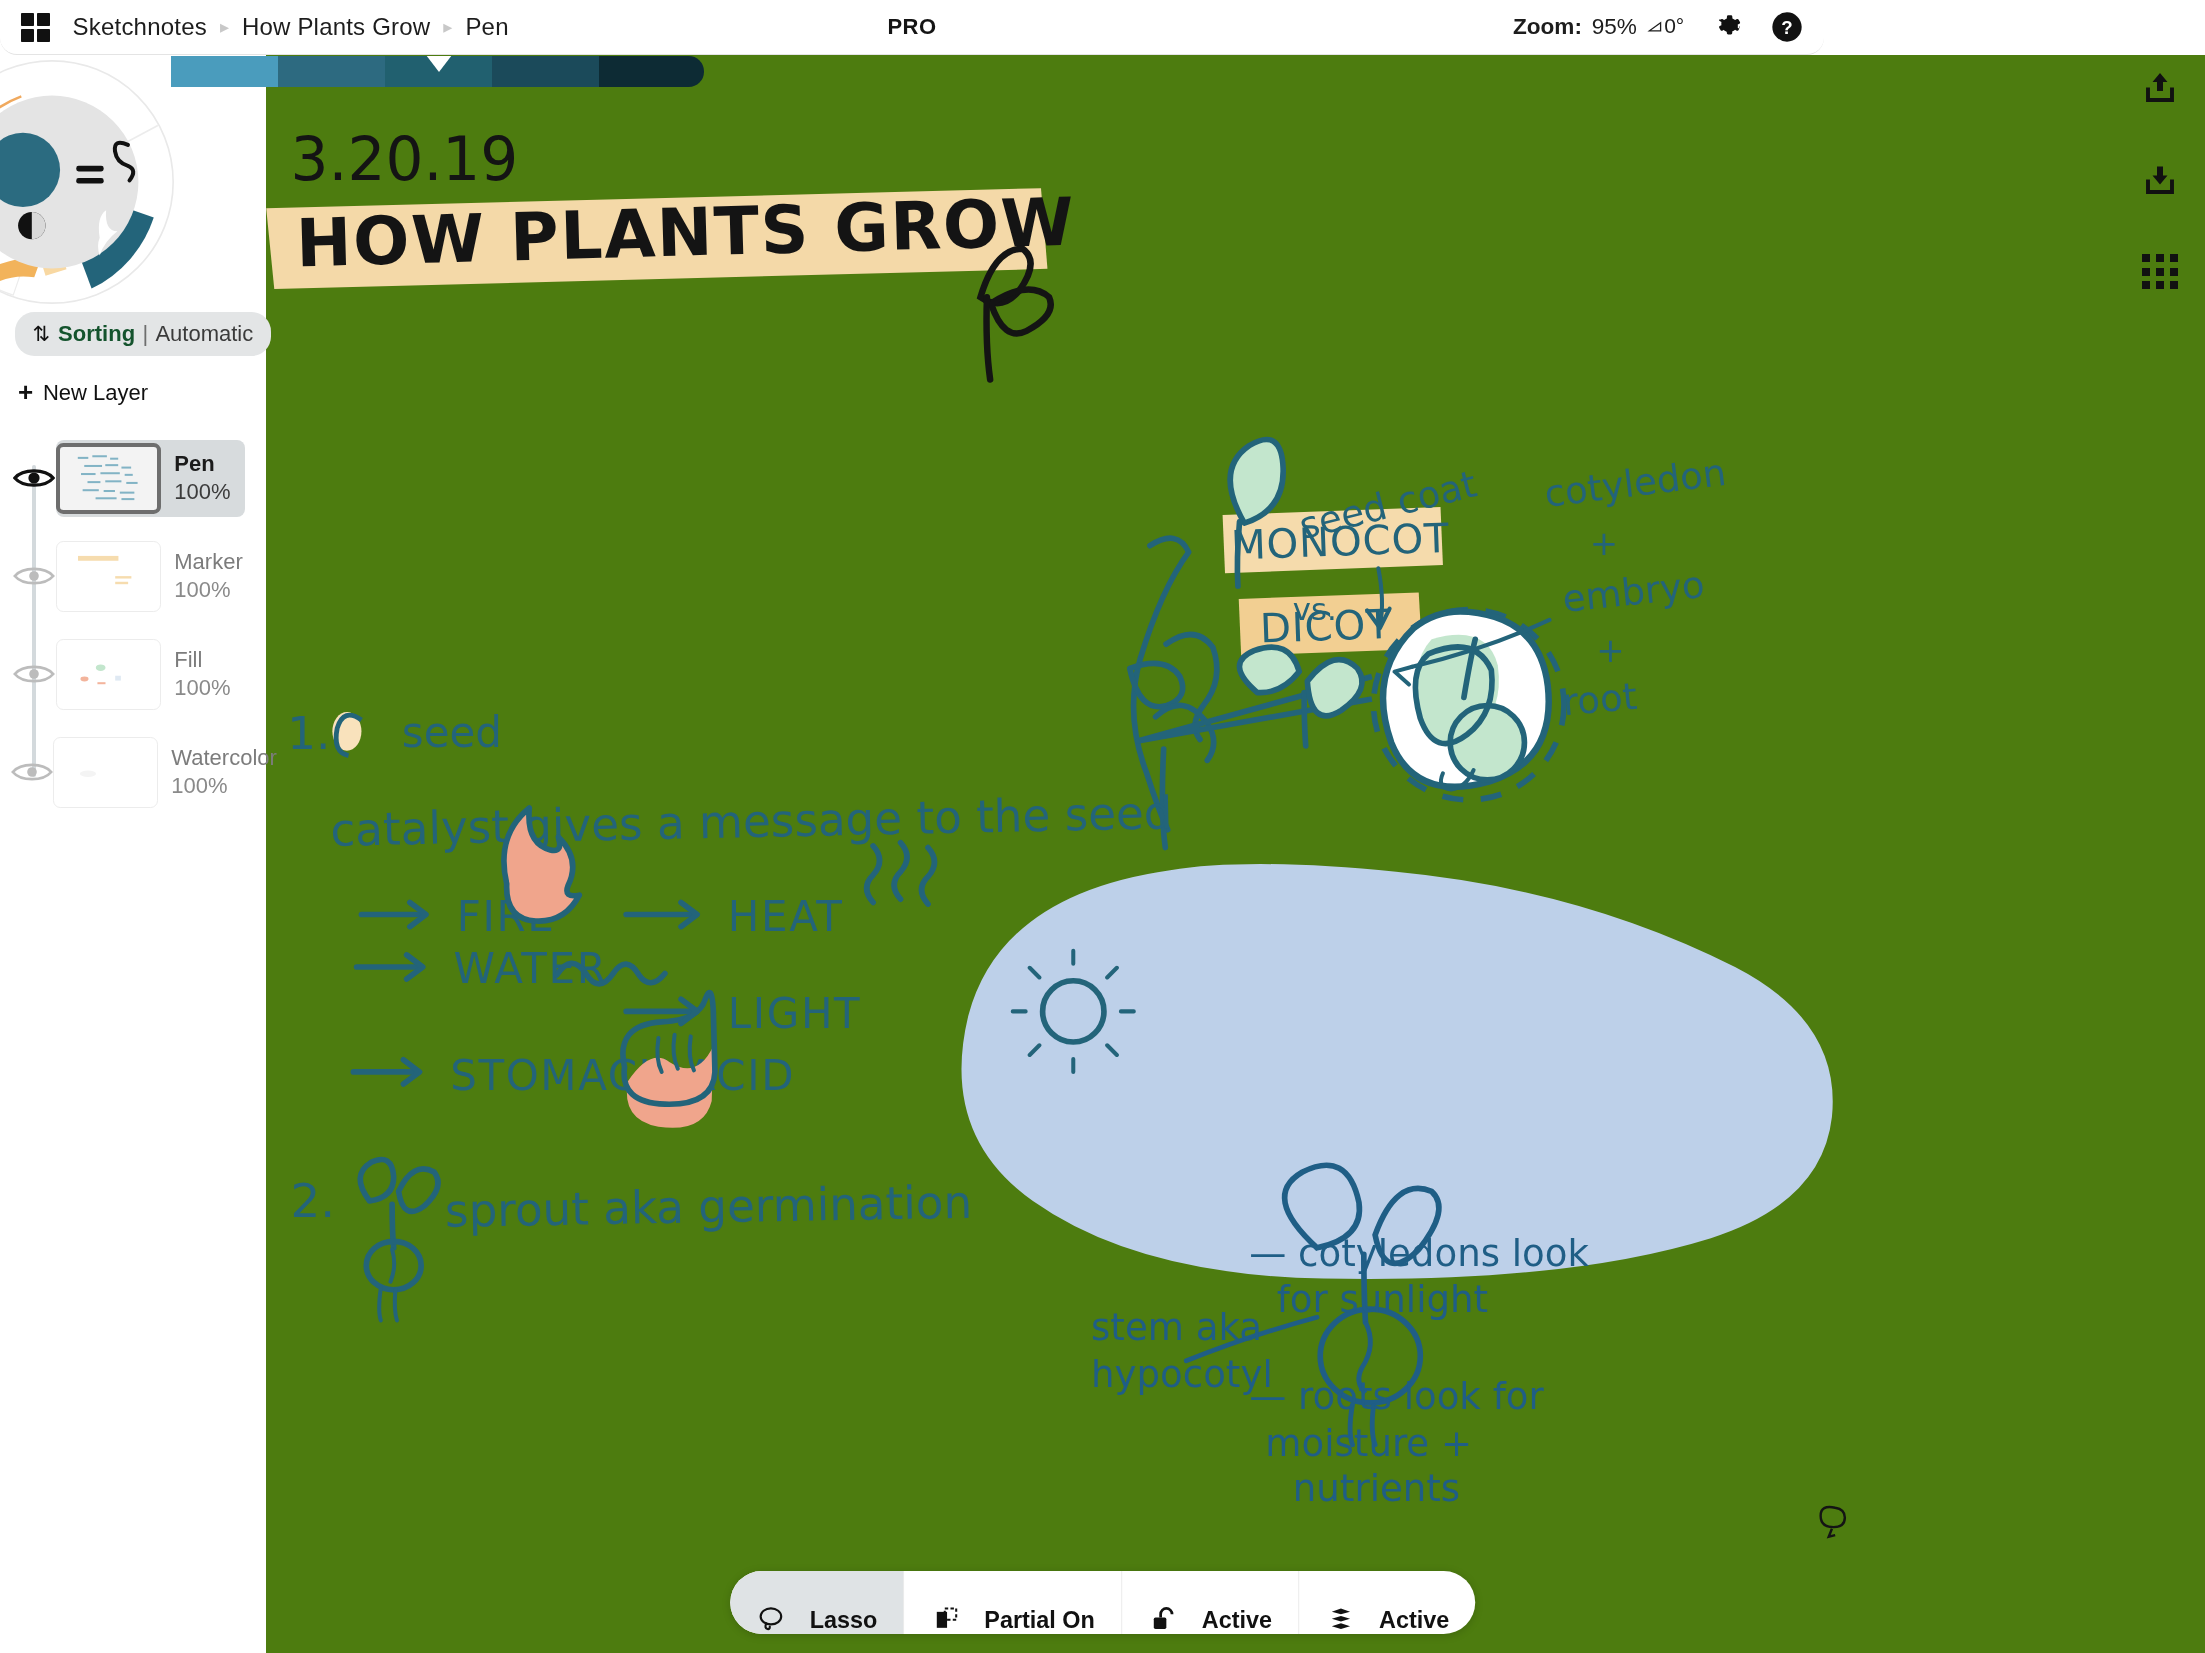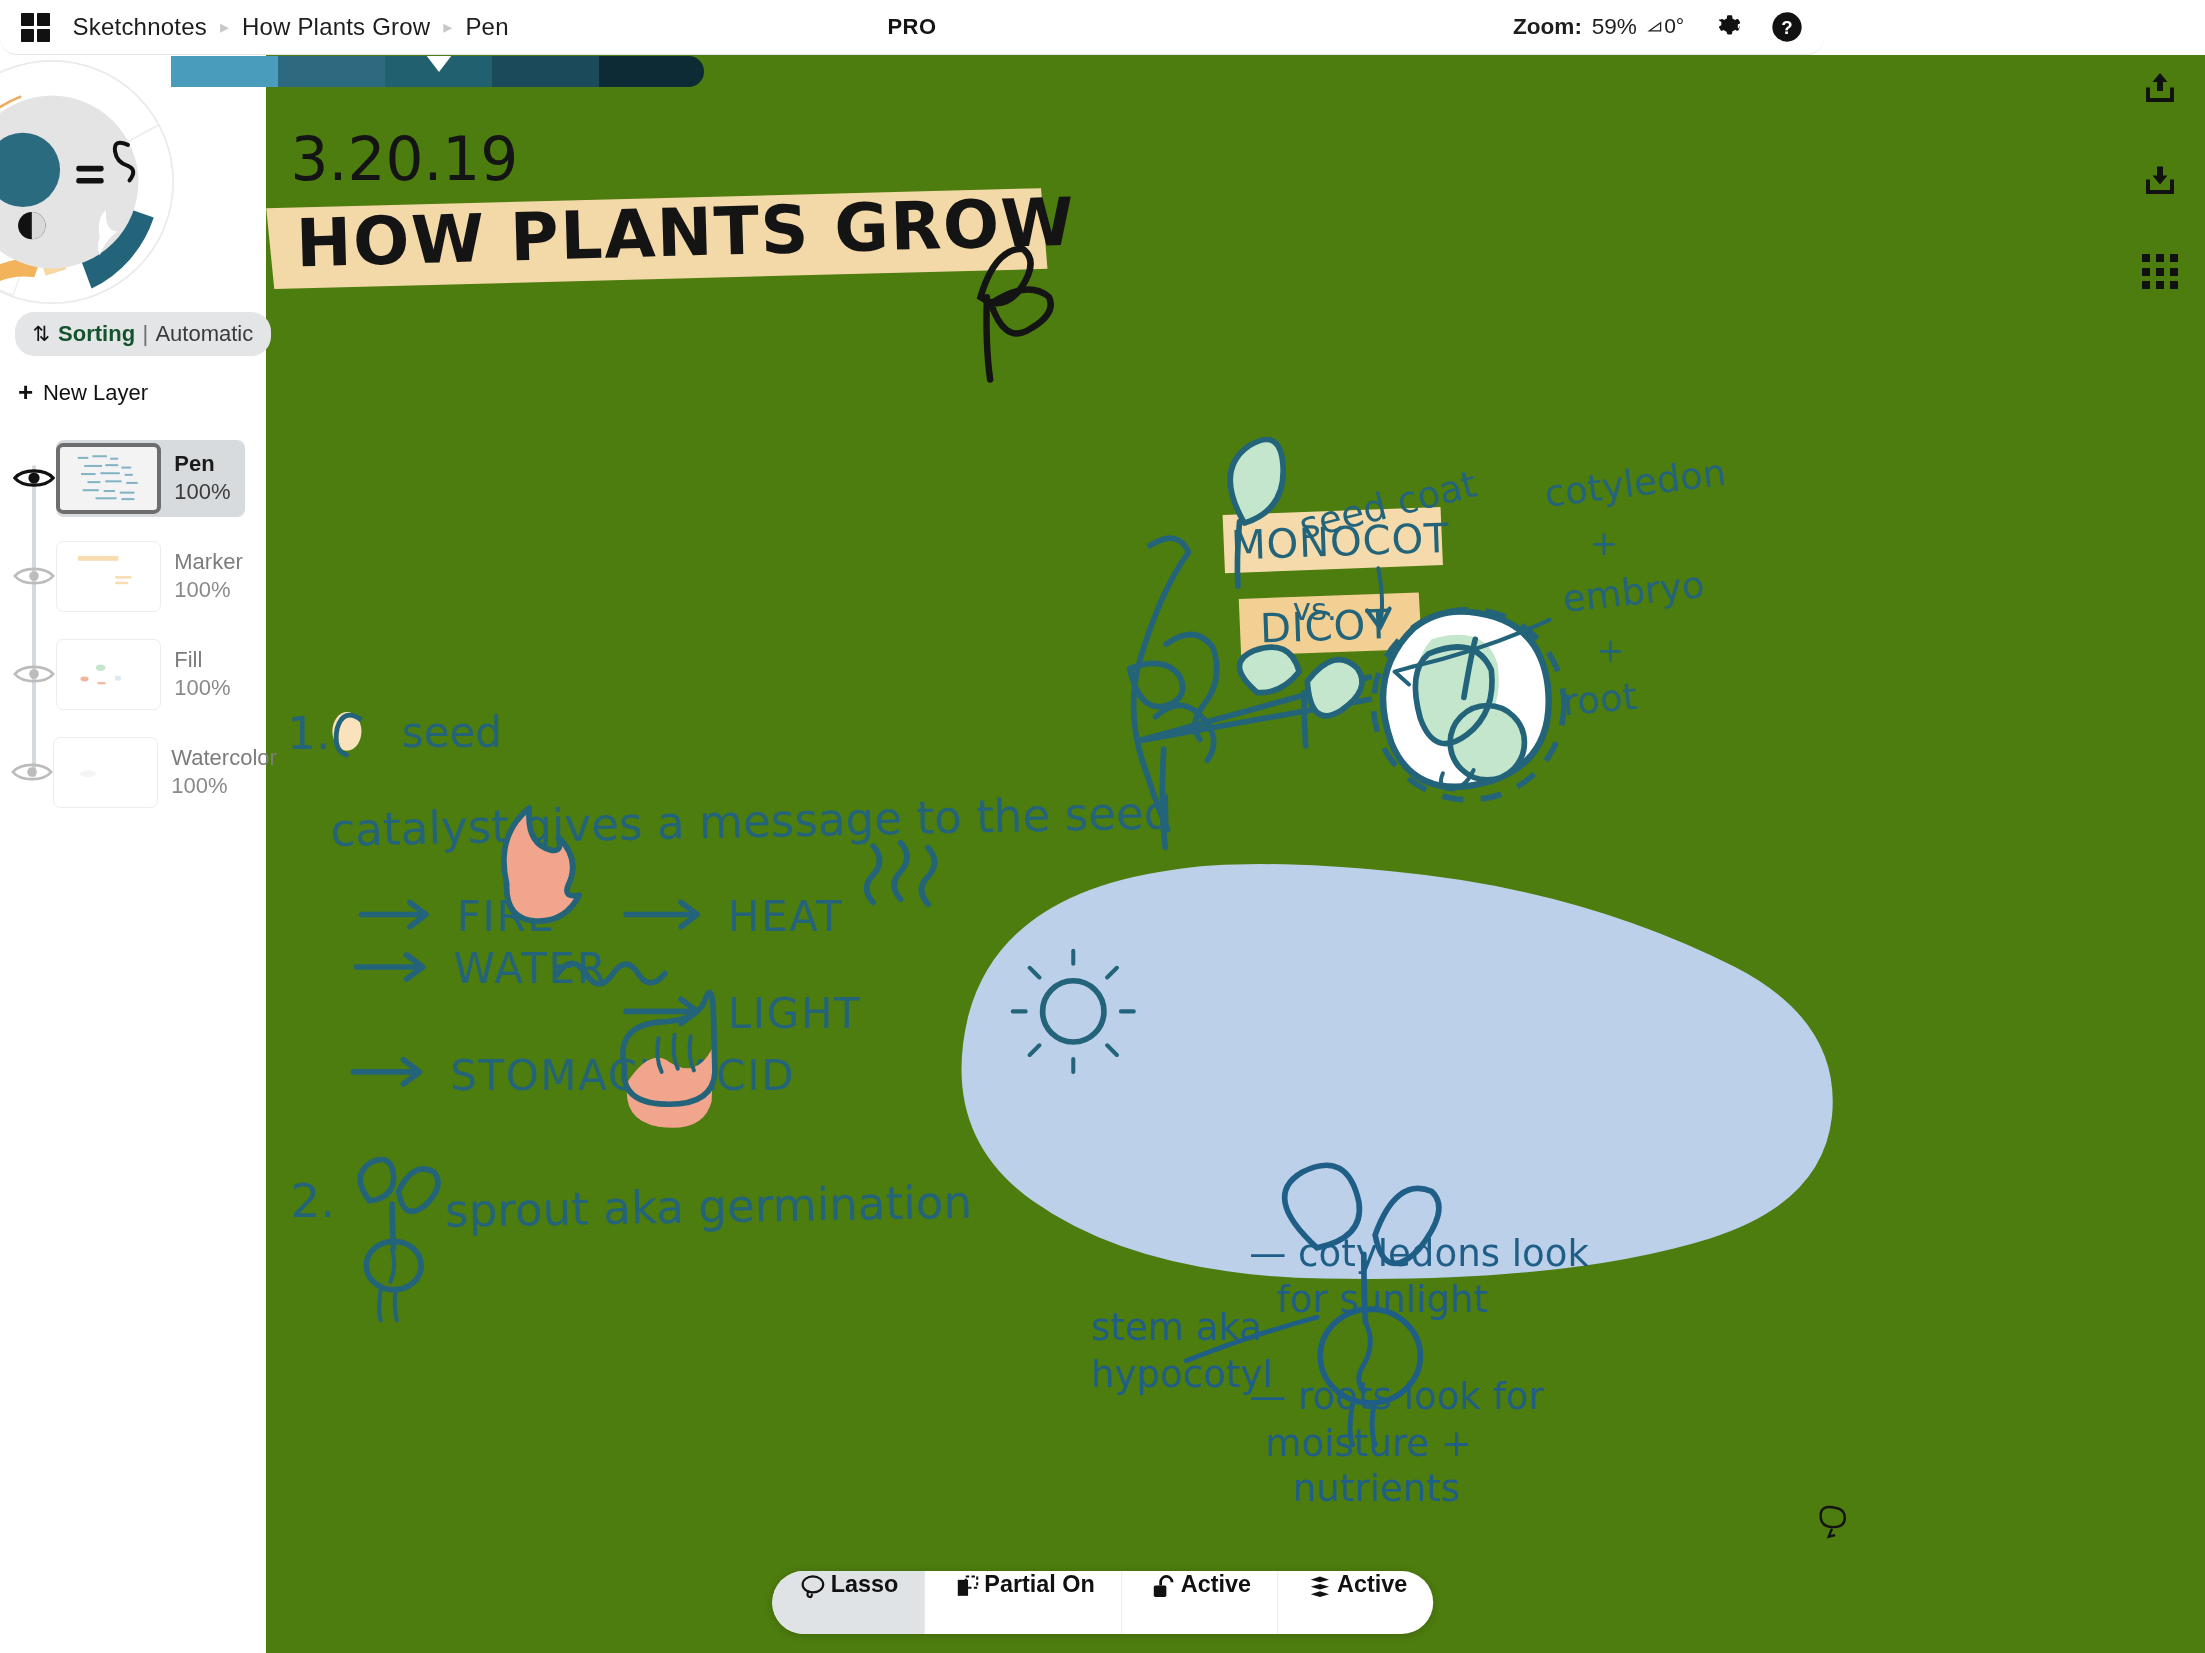--- a/index.html
+++ b/index.html
@@ -82,21 +82,21 @@
   .dotgrid i { background: #111; display: block; }
 
   
   .canvas { position: absolute; top: 55px; left: 266px; right: 0; bottom: 0; background: #4d7c0f; z-index: 5; }
   .canvas svg { position: absolute; top: 0; left: 0; }
 
   
   .bottombar { position: absolute; bottom: 18.6px; left: 50%; transform: translateX(-50%);
     height: 63px; background: #ffffff; border-radius: 31.5px;
     box-shadow: 0 1.6px 8px rgba(0,0,0,.17); display: flex; align-items: stretch; z-index: 45; }
-  .bb-item { display: flex; align-items: flex-start; gap: 2px; padding: 0 26px;
+  .bb-item { display: flex; align-items: flex-end; gap: 23px; padding: 0 26px;
     border-right: 1.6px solid #ebebeb; }
   .bb-item:last-child { border-right: none; }
   .bb-item.active { background: #dfe3e5; border-radius: 31.5px 0 0 31.5px; }
   .bb-label { font-size: 23.4px; font-weight: bold; color: #111; white-space: nowrap; }
   .bb-ico { width: 31px; height: 31px; display: flex; align-items: center; justify-content: center; }
 </style>
 </head>
 <body>
 
 <div id="app">
@@ -112,21 +112,21 @@
       <span class="crumb">Sketchnotes</span>
       <span class="crumb-sep">▸</span>
       <span class="crumb">How Plants Grow</span>
       <span class="crumb-sep">▸</span>
       <span class="crumb">Pen</span>
     </div>
     <div class="pro-badge">PRO</div>
     <div class="top-right">
       <div class="zoomwrap">
         <b>Zoom:</b>
-        <span>59%</span>
+        <span>95%</span>
         <span class="angle">
           <svg class="tri" width="16" height="16" viewBox="0 0 20 20">
             <path d="M3 16 L17 16 L17 6 Z" fill="none" stroke="#1d1d1d" stroke-width="1.6"></path>
           </svg>
           <span>0°</span>
         </span>
       </div>
       <svg class="circ-icon" viewBox="0 0 24 24">
         <path fill="#111" d="M12 8.2a3.8 3.8 0 100 7.6 3.8 3.8 0 000-7.6zm0 5.9a2.1 2.1 0 110-4.2 2.1 2.1 0 010 4.2z"></path>
         <path fill="#111" d="M20.6 13.3l-1.3-.7c.05-.4.08-.8.08-1.2s-.03-.8-.08-1.2l1.3-.7a.9.9 0 00.37-1.2l-1.1-1.9a.9.9 0 00-1.2-.35l-1.3.7a7.5 7.5 0 00-2.05-1.2l-.1-1.5a.9.9 0 00-.9-.85h-2.2a.9.9 0 00-.9.85l-.1 1.5c-.75.28-1.44.68-2.05 1.2l-1.3-.7a.9.9 0 00-1.2.35L5.4 6.3a.9.9 0 00.37 1.2l1.3.7c-.05.4-.08.8-.08 1.2s.03.8.08 1.2l-1.3.7a.9.9 0 00-.37 1.2l1.1 1.9a.9.9 0 001.2.35l1.3-.7c.6.52 1.3.92 2.05 1.2l.1 1.5a.9.9 0 00.9.85h2.2a.9.9 0 00.9-.85l.1-1.5c.75-.28 1.44-.68 2.05-1.2l1.3.7a.9.9 0 001.2-.35l1.1-1.9a.9.9 0 00-.37-1.2z"></path>

